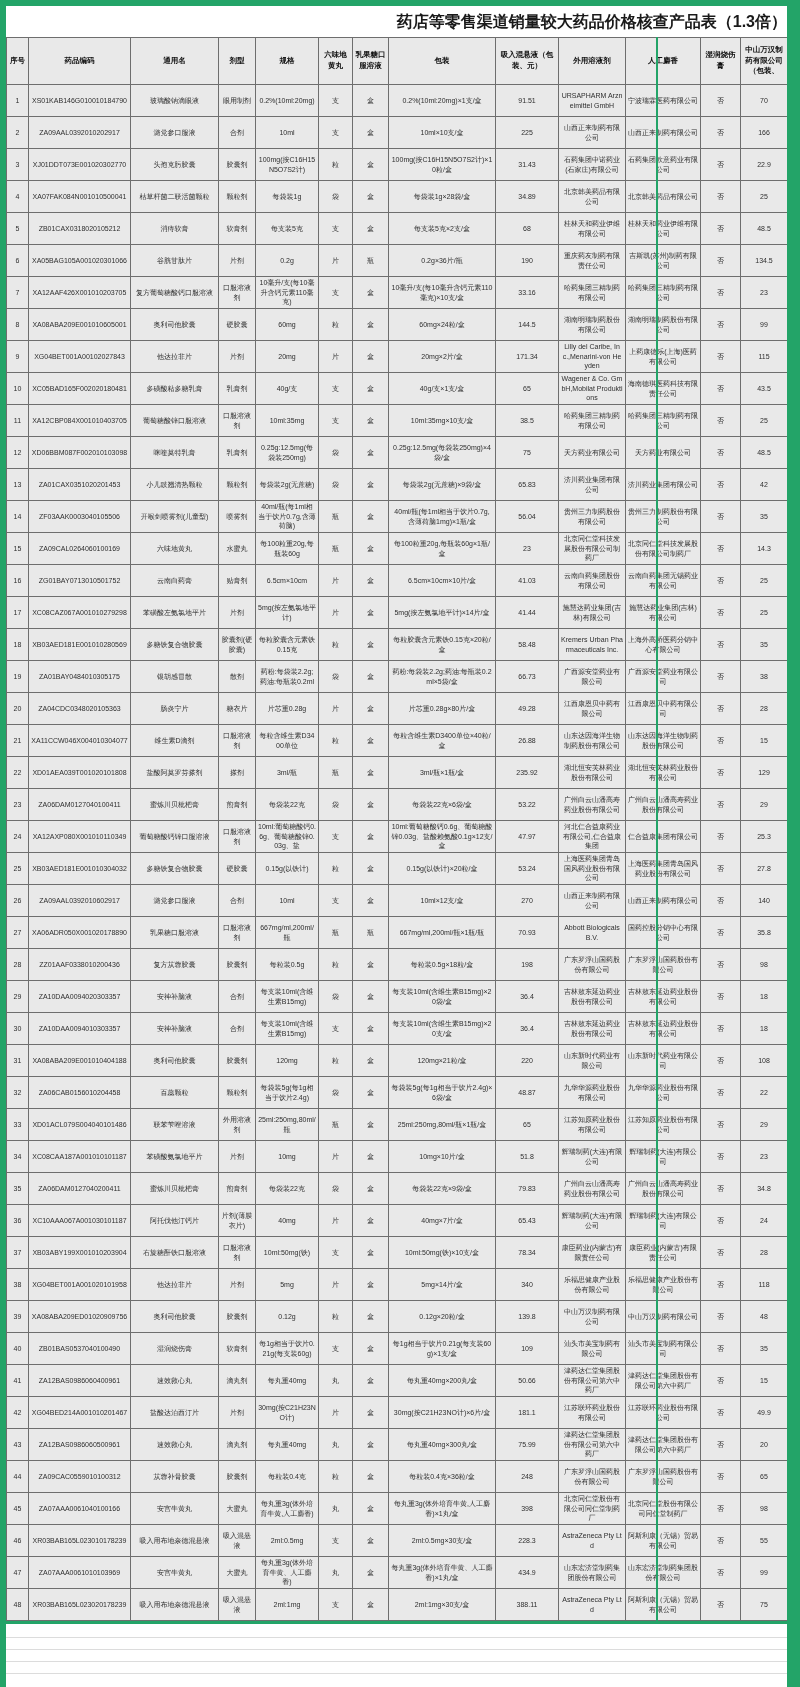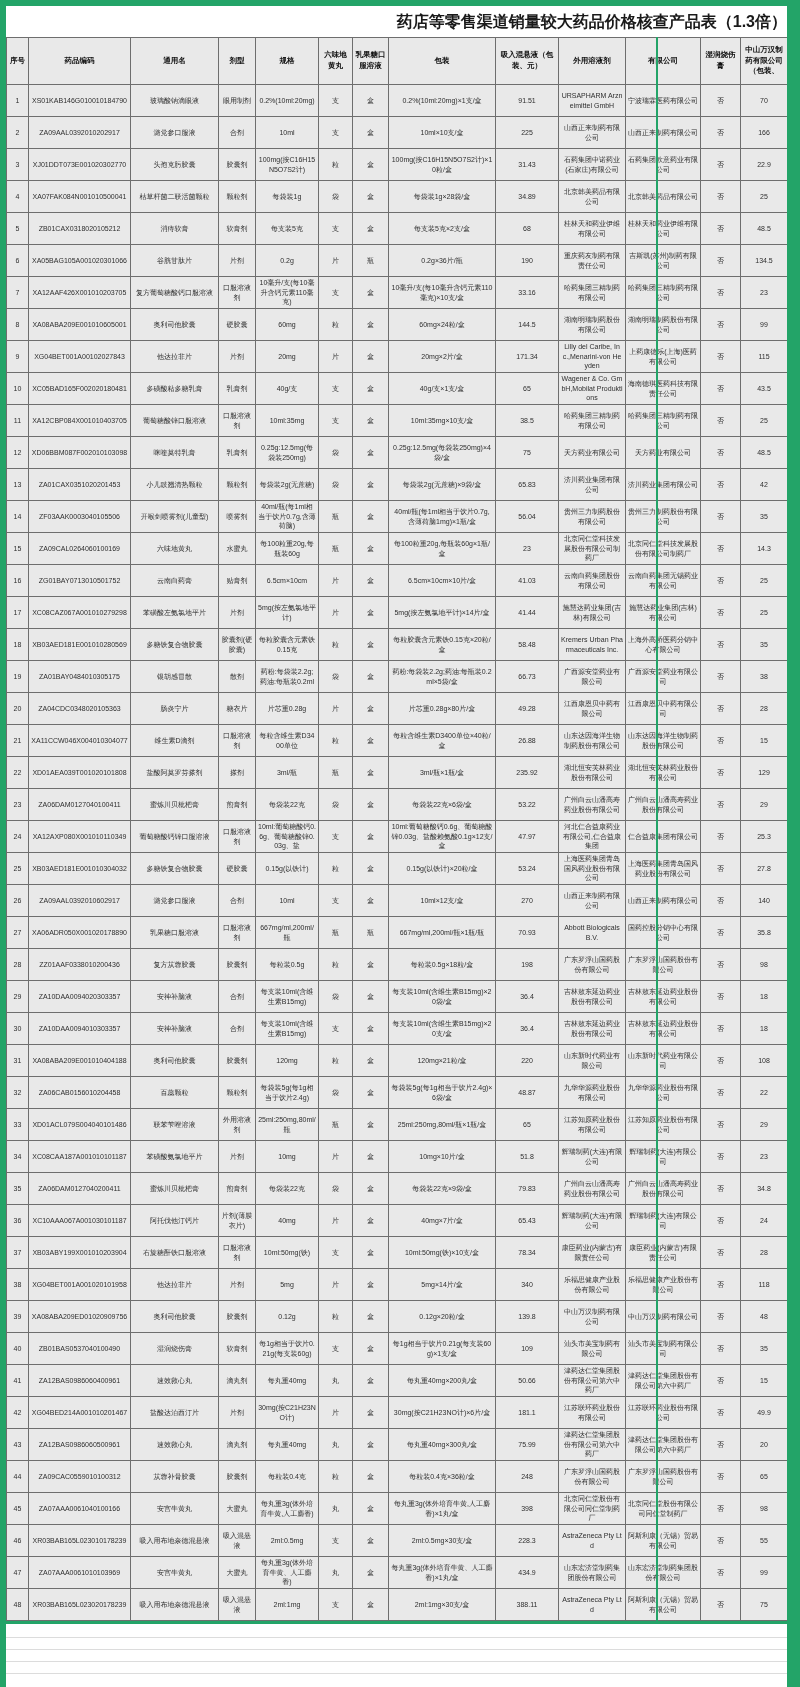--- a/index.html
+++ b/index.html
@@ -72,21 +72,21 @@
           <th>序号</th>
           <th>药品编码</th>
           <th>通用名</th>
           <th>剂型</th>
           <th>规格</th>
           <th>六味地黄丸</th>
           <th>乳果糖口服溶液</th>
           <th>包装</th>
           <th>吸入混悬液（包装、元）</th>
           <th>外用溶液剂</th>
-          <th>有限公司</th>
+          <th>人工麝香</th>
           <th>湿润烧伤膏</th>
           <th>中山万汉制药有限公司（包装、</th>
         </tr>
       </thead>
     <tbody>
         <tr>
           <td class="c-no">1</td>
           <td class="c-code">XS01KAB146G010010184790</td>
           <td class="c-name">玻璃酸钠滴眼液</td>
           <td class="c-form">眼用制剂</td>

